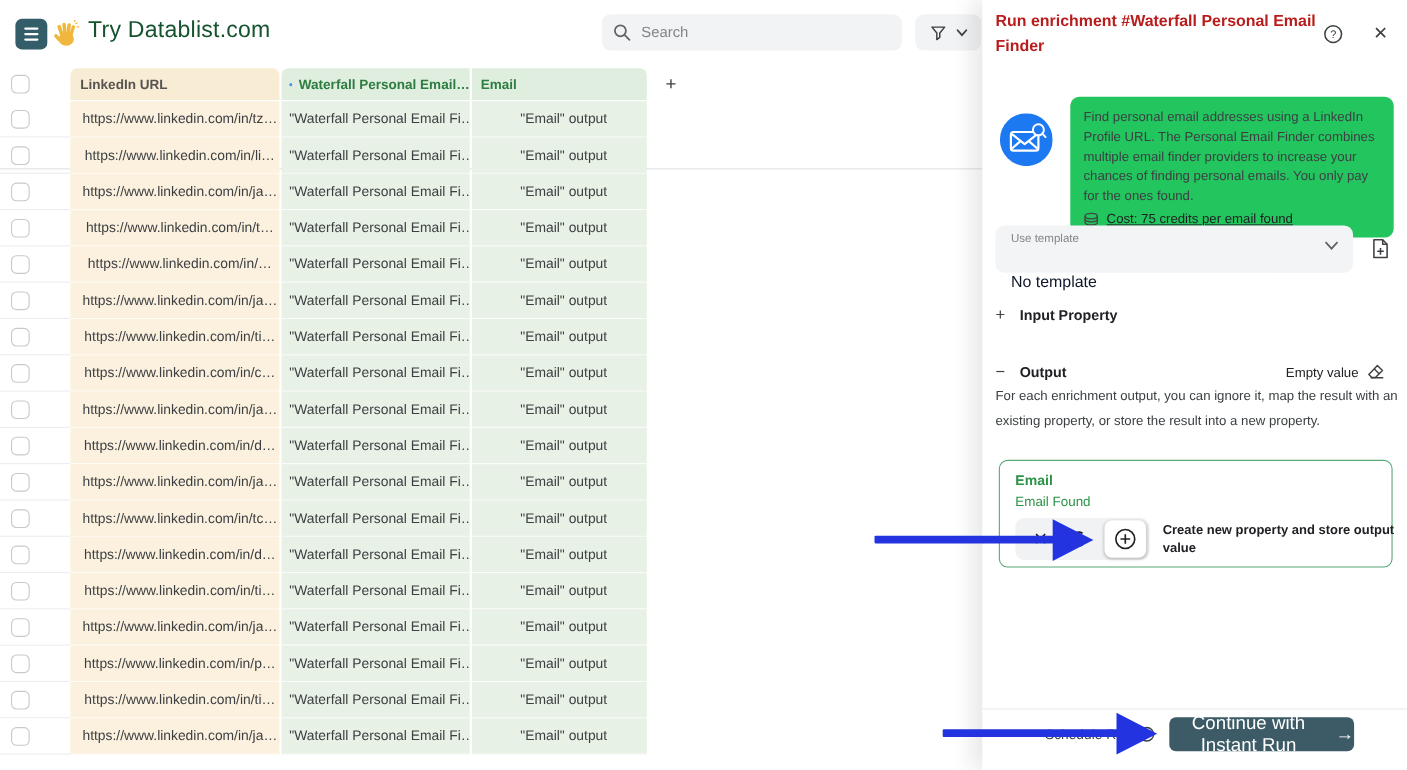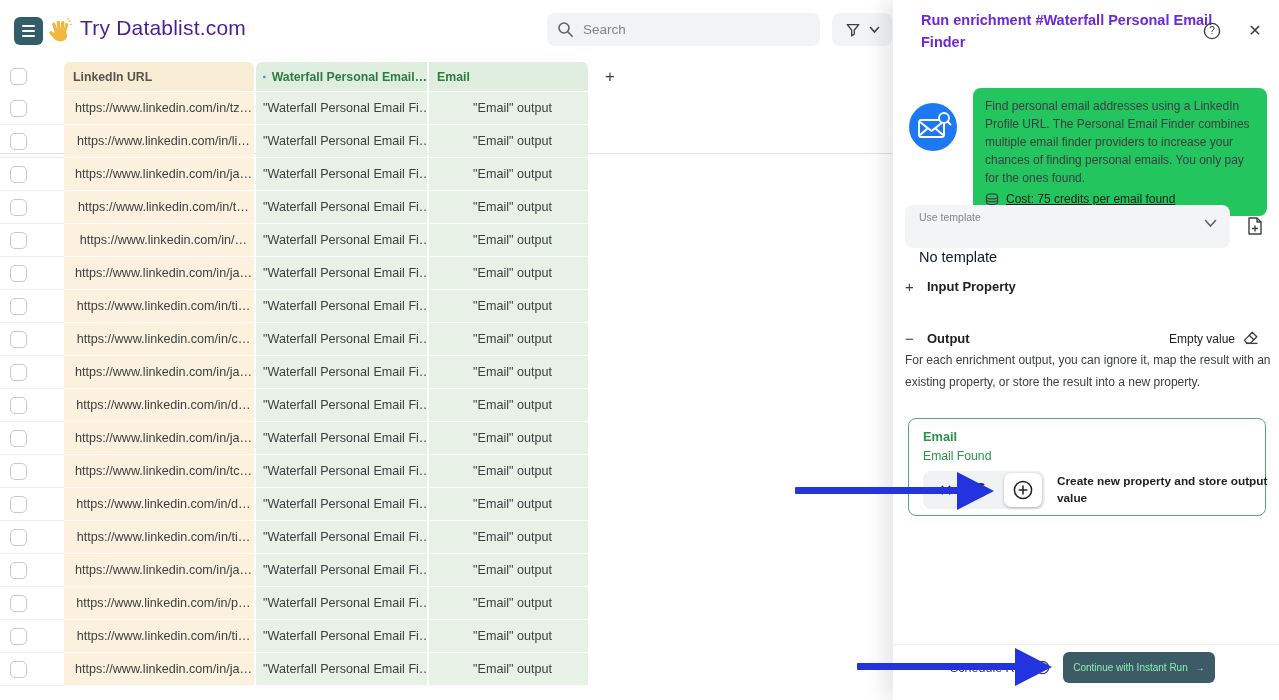--- a/index.html
+++ b/index.html
@@ -6,21 +6,21 @@
   html,body { width:1279px; height:700px; overflow:hidden; background:#fff;
     font-family:"Liberation Sans", sans-serif; color:#202124; }
   .abs { position:absolute; }
 
   
   .topbar { position:absolute; left:0; top:0; width:893px; height:62px; background:#fff; }
   .menu-btn { position:absolute; left:14px; top:17px; width:29px; height:28px; background:#335d68;
     border-radius:6px; display:flex; flex-direction:column; justify-content:center; align-items:center; gap:3px; cursor:pointer; }
   .menu-btn span { display:block; width:13px; height:2px; background:#fff; border-radius:1px; }
   .wave { position:absolute; left:47px; top:18px; width:26px; height:26px; }
-  .app-title { position:absolute; left:80px; top:16px; font-size:21px; font-weight:500; color:#4c1d95; letter-spacing:.2px; }
+  .app-title { position:absolute; left:80px; top:16px; font-size:21px; font-weight:500; color:#14532d; letter-spacing:.2px; }
   .searchbox { position:absolute; left:547px; top:13px; width:273px; height:33px; background:#f1f3f4;
     border-radius:8px; display:flex; align-items:center; padding:0 10px; gap:9px; }
   .searchbox input { border:none; outline:none; background:transparent; font-size:13.5px; color:#202124;
     font-family:"Liberation Sans",sans-serif; width:200px; }
   .searchbox input::placeholder { color:#80868b; }
   .filterbar { position:absolute; left:832px; top:13px; width:60px; height:33px; background:#f1f3f4;
     border-radius:8px; display:flex; align-items:center; justify-content:center; gap:8px; }
 
   
   .thead { position:absolute; left:0; top:62px; width:893px; height:30px; }
@@ -43,22 +43,22 @@
   .trow .checkbox { position:absolute; left:10px; top:8px; }
   .tcell { position:absolute; top:0; height:33px; line-height:33px; font-size:12.6px; color:#3c4043;
     overflow:hidden; white-space:nowrap;text-align:center; }
   .c-linkedin { left:64px; width:190px; background:#fcf1de; padding-left:9px; box-shadow:inset 0 -1px rgba(255,255,255,.75); }
   .c-waterfall { left:256px; width:171px; background:#e8f1e6; padding-left:7px; box-shadow:inset 0 -1px rgba(255,255,255,.75); }
   .c-email { left:429px; width:159px; background:#e8f1e6; padding-left:8px; box-shadow:inset 0 -1px rgba(255,255,255,.75); }
 
   
   .panel { position:absolute; left:893px; top:0; width:386px; height:700px; background:#fff;
     box-shadow:-10px 0 18px rgba(0,0,0,.09); z-index:10; }
-  .panel-title { position:absolute; left:28px; top:10px; width:300px; font-size:14.5px; font-weight:700;
-    line-height:1.5; color:#6d28d9; }
+  .panel-title { position:absolute; left:12px; top:10px; width:300px; font-size:14.5px; font-weight:700;
+    line-height:1.5; color:#b91c1c; }
   .help-btn { position:absolute; left:310px; top:22px; width:18px; height:18px; cursor:pointer; }
   .close-btn { position:absolute; left:352px; top:20px; width:20px; height:20px; font-size:16px; color:#3c4043;
     display:flex; align-items:center; justify-content:center; cursor:pointer; }
 
   .desc-box { position:absolute; left:80px; top:88px; width:294px; background:#22c55e; border-radius:8px;
     padding:9px 12px 10px 12px; }
   .desc-text { font-size:12px; line-height:1.5; color:#3c4043; }
   .cost-row { margin-top:5px; display:flex; align-items:center; gap:7px; }
   .cost-text { font-size:12px; font-weight:400; color:#202124; text-decoration:underline; }
   .enrich-icon { position:absolute; left:16px; top:103px; width:48px; height:48px; }
@@ -88,22 +88,22 @@
     display:flex; align-items:center; justify-content:center; cursor:pointer; }
   .seg-map { position:absolute; left:46px; top:8px; width:22px; height:22px; cursor:pointer; }
   .seg-new { position:absolute; left:81px; top:2px; width:38px; height:34px; background:#fff; border-radius:7px;
     box-shadow:0 1px 3px rgba(0,0,0,.28); display:flex; align-items:center; justify-content:center; cursor:pointer; }
   .card-option { position:absolute; left:148px; top:54px; width:225px; font-size:11.8px; font-weight:700;
     line-height:1.45; color:#202124; }
 
   .panel-divider { position:absolute; left:0; top:644px; width:386px; height:1px; background:#ececec; }
   .schedule-run { position:absolute; left:57px; top:660px; display:flex; align-items:center; gap:6px;
     font-size:12.5px; color:#3c4043; cursor:pointer; }
-  .continue-btn { position:absolute; left:170px; top:652px; width:152px; height:31px; background:#3d5b66;
-    border:none; border-radius:6px; color:#86efac; font-size:10px; font-family:"Liberation Sans",sans-serif;
+  .continue-btn { position:absolute; left:170px; top:652px; width:168px; height:31px; background:#3d5b66;
+    border:none; border-radius:6px; color:#ffffff; font-size:17px; font-family:"Liberation Sans",sans-serif;
     display:flex; align-items:center; justify-content:center; gap:7px; cursor:pointer; }
 
   
   .anno { z-index:60; }
   .a-line { position:absolute; background:#2233df; height:7px; border-radius:1px; }
   .a-head { position:absolute; width:0; height:0; border-top:19px solid transparent;
     border-bottom:19px solid transparent; border-left:37px solid #2233df; }
   icon, svg { display:block; }
 </style>
 </head>

